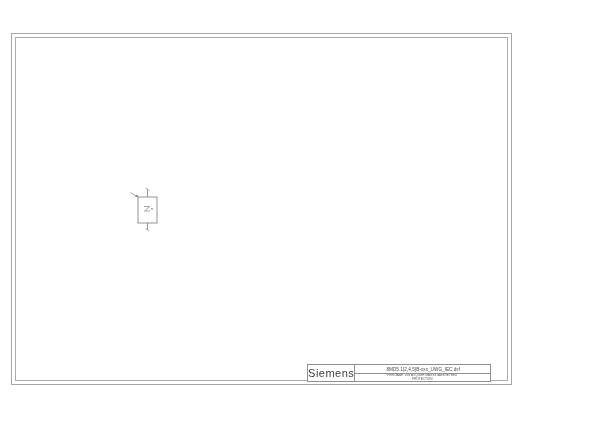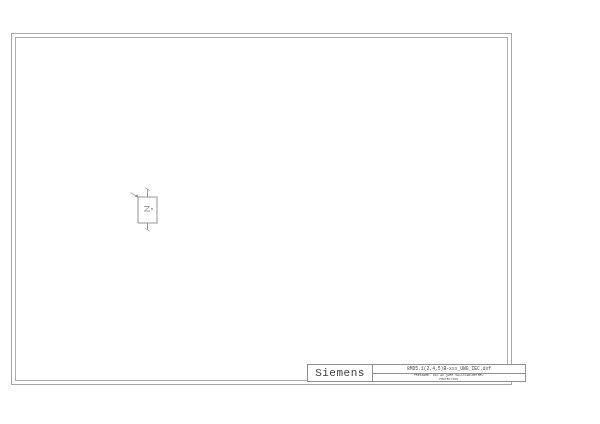--- a/index.html
+++ b/index.html
@@ -22,23 +22,23 @@
     border:1px solid #ababab;box-sizing:border-box;
   }
 
   
   .symbol{
     position:absolute;left:126px;top:184px;width:40px;height:50px;
   }
 
   
   .title-block{
-    position:absolute;left:307px;top:364px;width:219px;height:18px;
+    position:absolute;left:307px;top:364px;width:184px;height:18px;
     border:1px solid #8f8f8f;box-sizing:border-box;
-    display:flex;background:#ffffff;font-family:Liberation Mono, monospace;
+    display:flex;background:#ffffff;
   }
   .tb-brand{
     width:65px;height:100%;
     border-right:1px solid #8f8f8f;box-sizing:border-box;
     display:flex;align-items:center;justify-content:center;
     font-size:11px;letter-spacing:0.5px;color:#3d3d3d;
   }
   .tb-right{flex:1;display:flex;flex-direction:column;}
   .tb-filename{
     height:9px;border-bottom:1px solid #8f8f8f;box-sizing:border-box;

